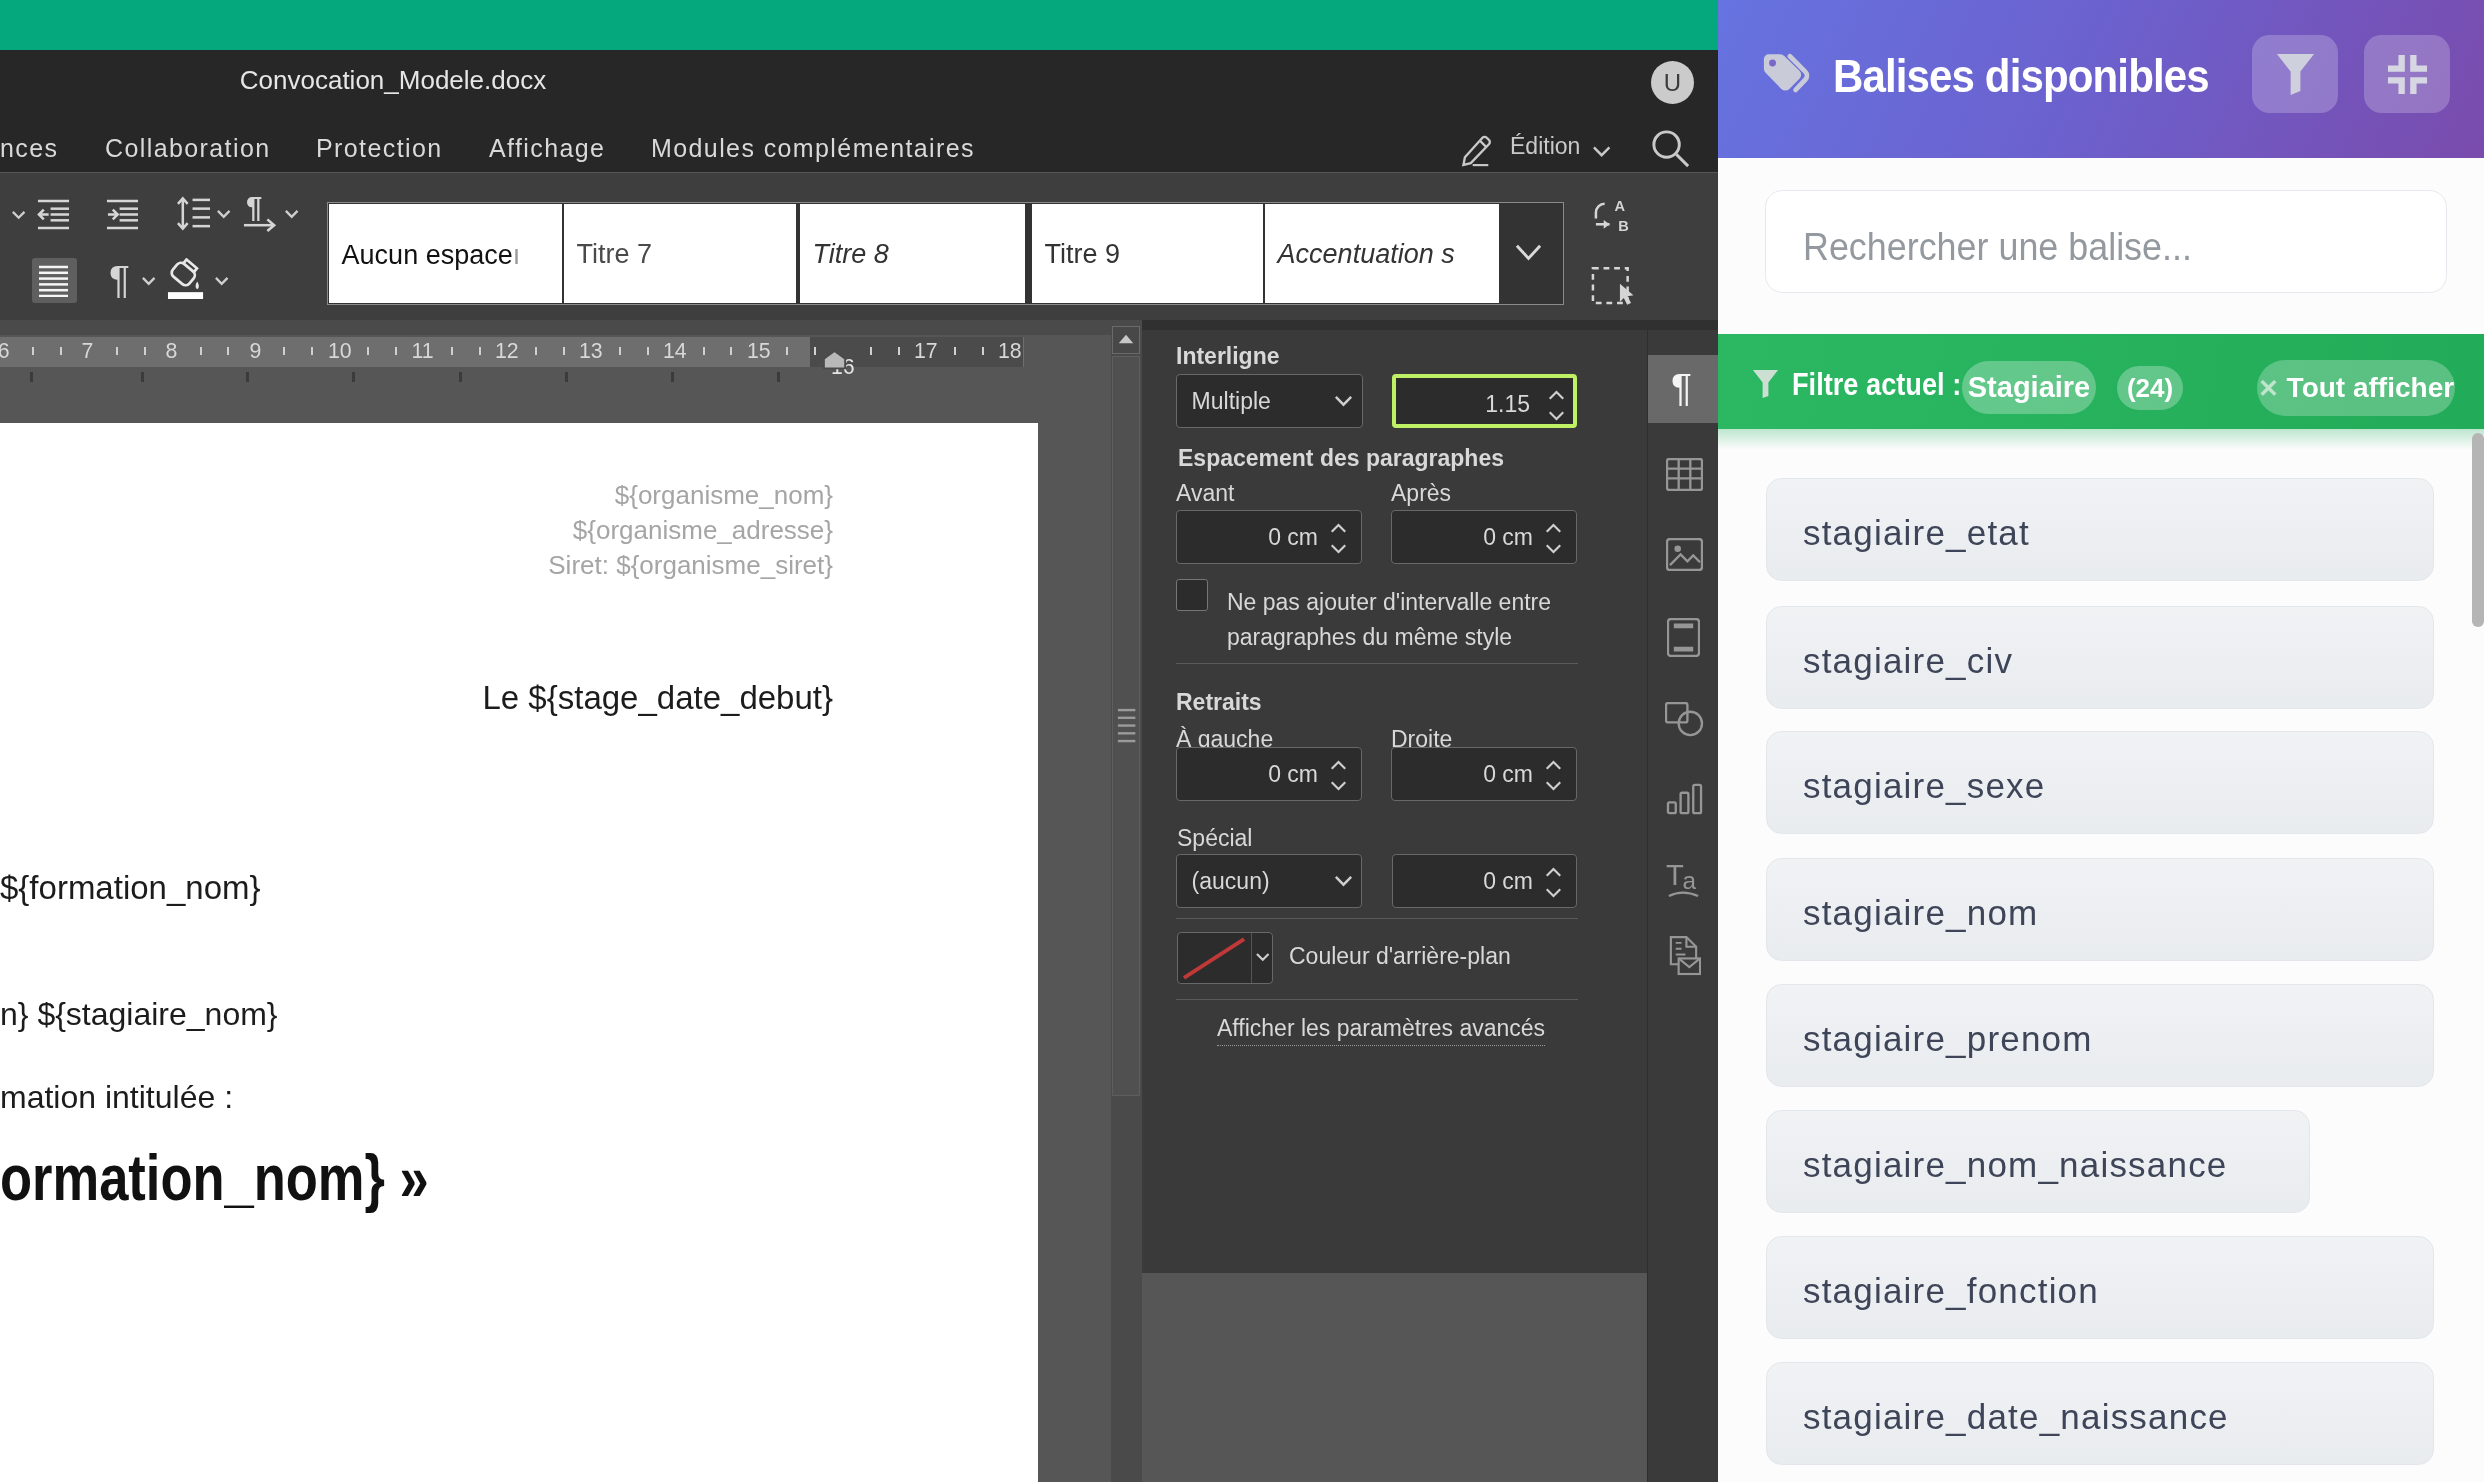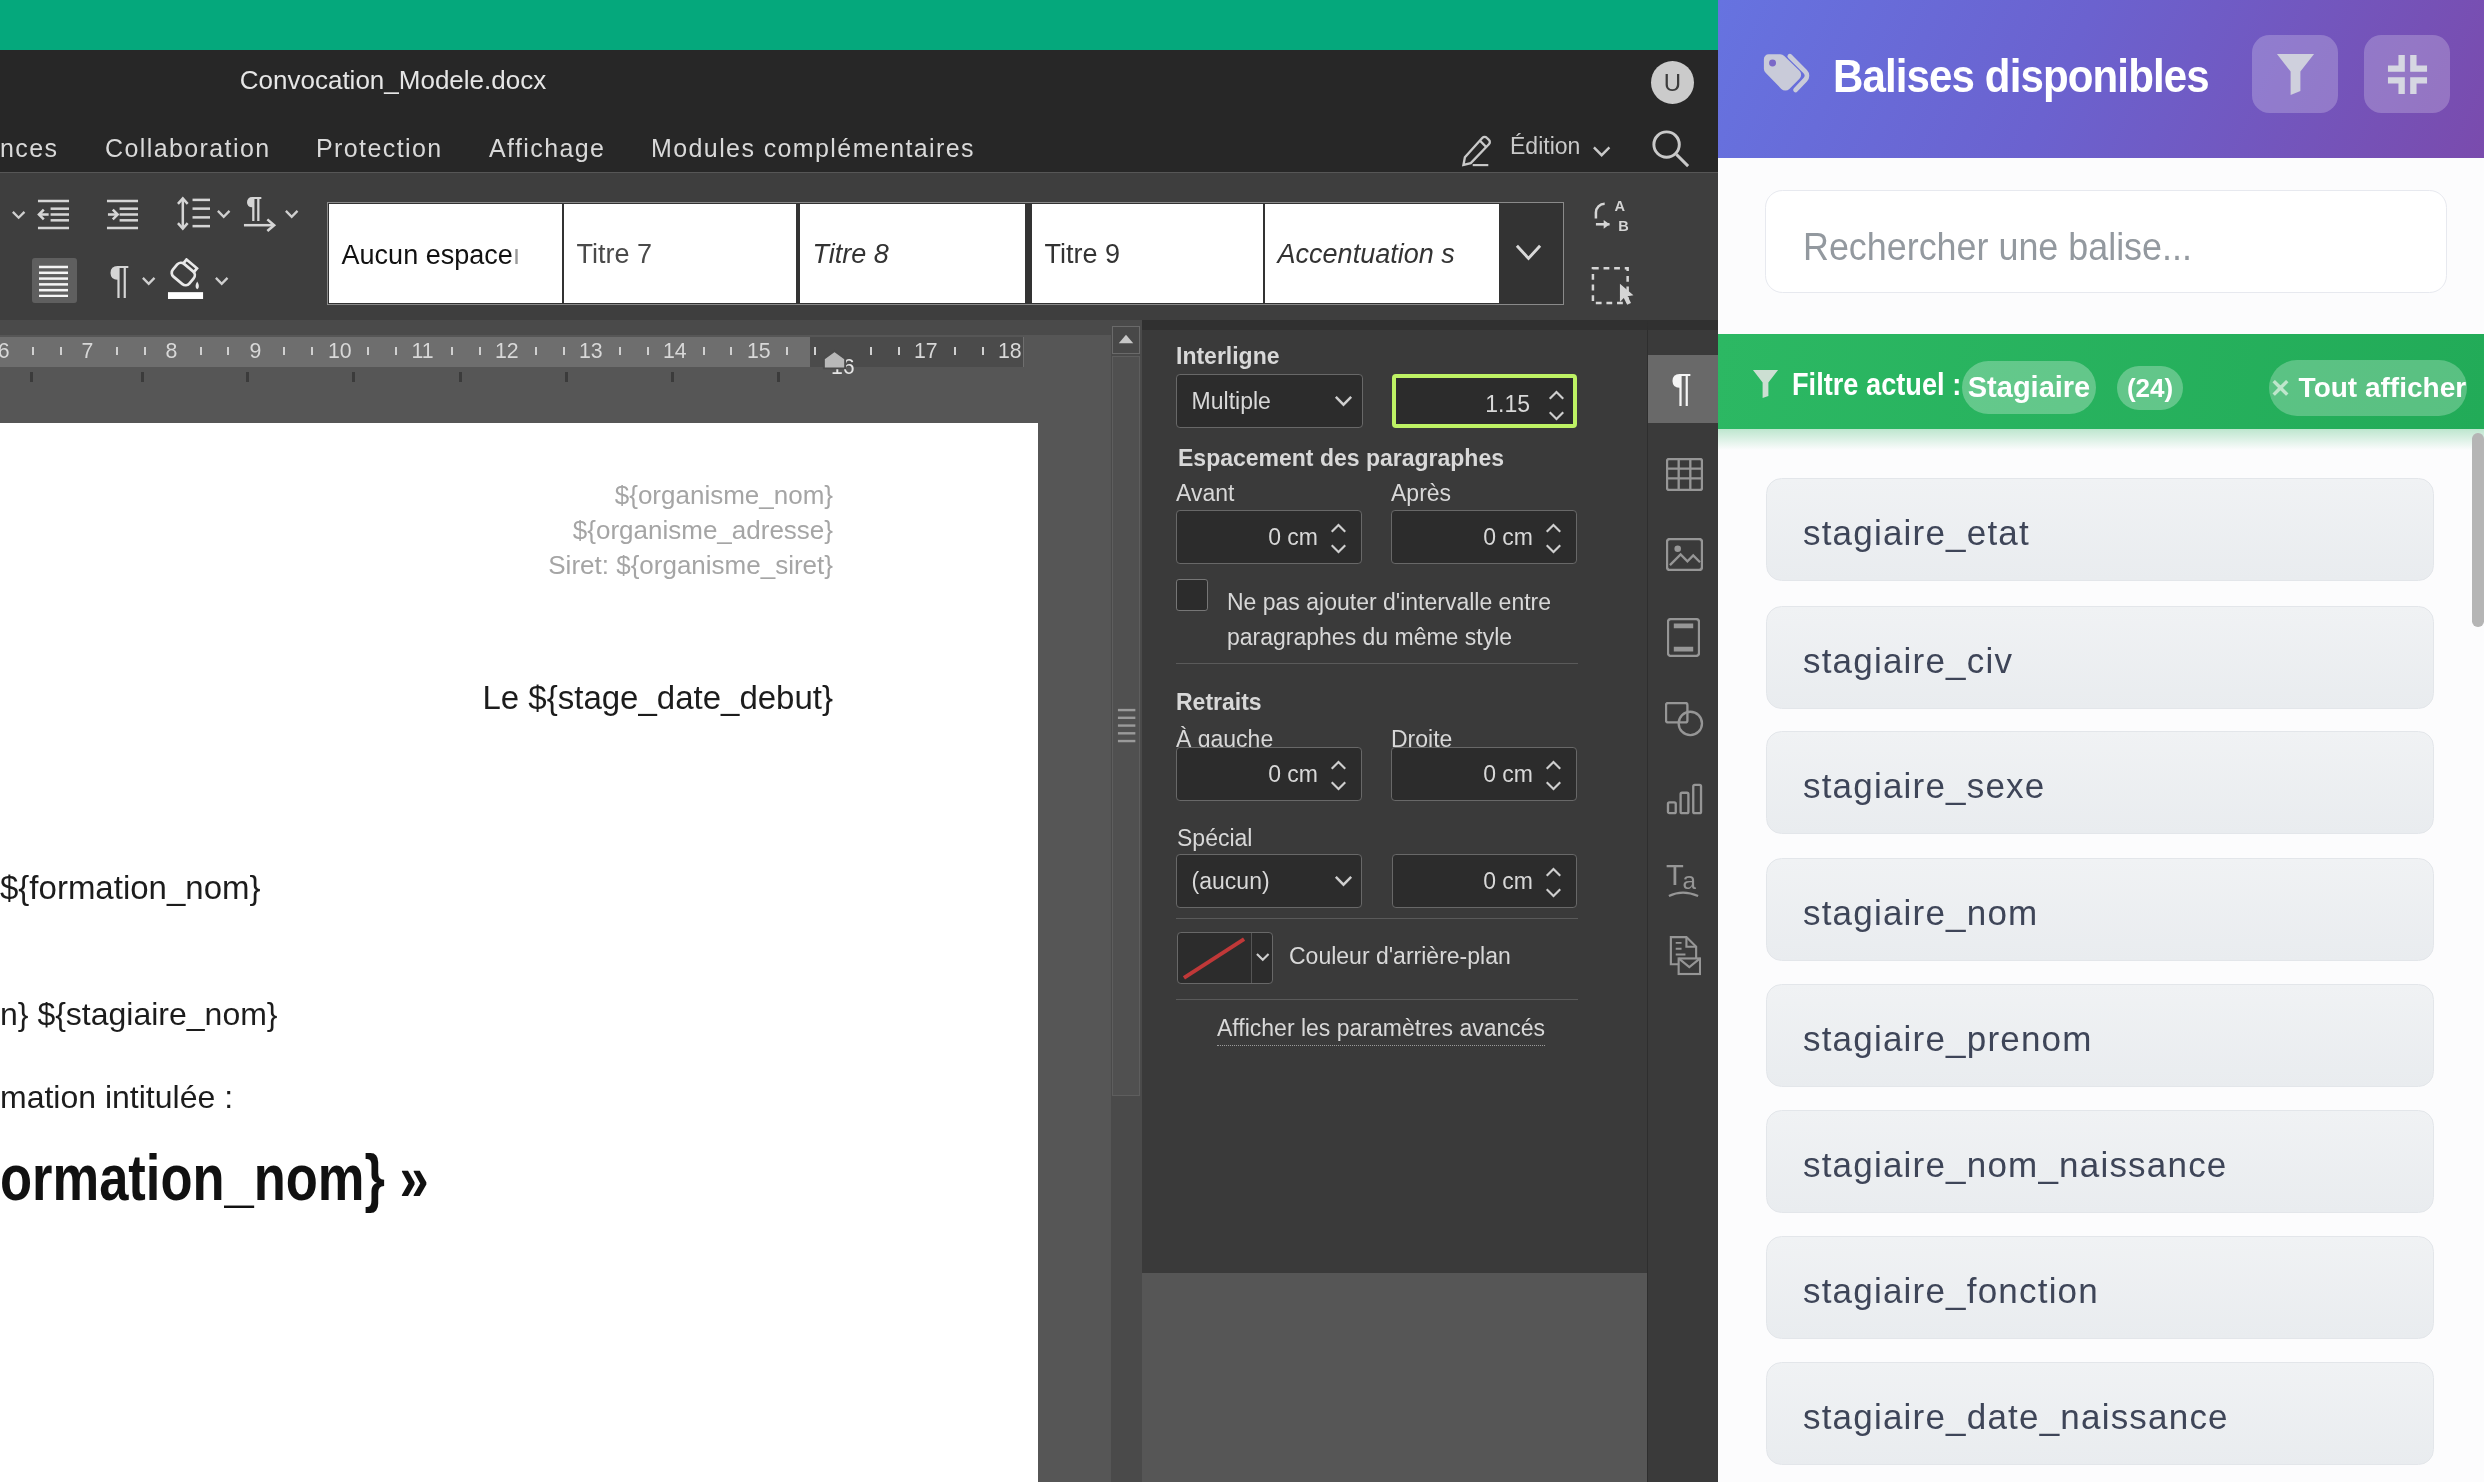--- a/index.html
+++ b/index.html
@@ -423,40 +423,40 @@
   </div>
 
   <div class="abs" style="left:0;top:429px;width:767px;height:21.3px;background:linear-gradient(180deg,rgba(44,180,99,0.30),rgba(44,180,99,0));"></div>
   <div class="abs" style="left:0;top:334px;width:767px;height:95px;background:linear-gradient(100deg,#2cb863 0%,#22ab58 100%);">
     <svg class="abs" style="left:34px;top:35px;" width="27" height="30" viewBox="0 0 28 31">
       <path d="M1 1 H27 L17 14 V28 L11 30 V14 z" fill="#ccdfd2"></path>
     </svg>
     <span class="abs" style="left:74px;top:32px;font-size:32px;font-weight:bold;color:#ffffff;transform:scaleX(0.85);transform-origin:left;white-space:nowrap;">Filtre actuel :</span>
     <div class="abs" style="left:244px;top:27px;width:134px;height:53px;background:rgba(255,255,255,0.28);border-radius:27px;text-align:center;line-height:53px;font-size:29px;font-weight:bold;color:#fff;">Stagiaire</div>
     <div class="abs" style="left:399px;top:32px;width:66px;height:44px;background:rgba(255,255,255,0.28);border-radius:22px;text-align:center;line-height:44px;font-size:26px;font-weight:bold;color:#fff;">(24)</div>
-    <div class="abs" style="left:539px;top:26px;width:198px;height:56px;background:rgba(255,255,255,0.25);border-radius:28px;text-align:center;line-height:56px;font-size:28px;font-weight:bold;color:#fff;margin-left:12px;"><span style="color:#bfe6cc;font-size:25px;">✕</span> Tout afficher</div>
+    <div class="abs" style="left:539px;top:26px;width:198px;height:56px;background:rgba(255,255,255,0.25);border-radius:28px;text-align:center;line-height:56px;font-size:28px;font-weight:bold;color:#fff;"><span style="color:#bfe6cc;font-size:25px;">✕</span> Tout afficher</div>
   </div>
 
   <div class="abs" id="cards" style="left:0;top:0;width:767px;height:0;">
       <div class="abs" style="left:48px;top:478px;width:668px;height:103px;background:linear-gradient(180deg,#f0f2f4,#e9ecef);border:1px solid #e3e6ea;border-radius:15.5px;">
         <span class="abs" style="left:36px;top:34px;font-size:35px;letter-spacing:1.2px;color:#3e4558;">stagiaire_etat</span>
       </div>
   <div class="abs" style="left:48px;top:606px;width:668px;height:103px;background:linear-gradient(180deg,#f0f2f4,#e9ecef);border:1px solid #e3e6ea;border-radius:15.5px;">
         <span class="abs" style="left:36px;top:34px;font-size:35px;letter-spacing:1.2px;color:#3e4558;">stagiaire_civ</span>
       </div>
   <div class="abs" style="left:48px;top:731px;width:668px;height:103px;background:linear-gradient(180deg,#f0f2f4,#e9ecef);border:1px solid #e3e6ea;border-radius:15.5px;">
         <span class="abs" style="left:36px;top:34px;font-size:35px;letter-spacing:1.2px;color:#3e4558;">stagiaire_sexe</span>
       </div>
   <div class="abs" style="left:48px;top:858px;width:668px;height:103px;background:linear-gradient(180deg,#f0f2f4,#e9ecef);border:1px solid #e3e6ea;border-radius:15.5px;">
         <span class="abs" style="left:36px;top:34px;font-size:35px;letter-spacing:1.2px;color:#3e4558;">stagiaire_nom</span>
       </div>
   <div class="abs" style="left:48px;top:984px;width:668px;height:103px;background:linear-gradient(180deg,#f0f2f4,#e9ecef);border:1px solid #e3e6ea;border-radius:15.5px;">
         <span class="abs" style="left:36px;top:34px;font-size:35px;letter-spacing:1.2px;color:#3e4558;">stagiaire_prenom</span>
       </div>
-  <div class="abs" style="left:48px;top:1110px;width:668px;height:103px;background:linear-gradient(180deg,#f0f2f4,#e9ecef);border:1px solid #e3e6ea;border-radius:15.5px;">
+  <div class="abs" style="left:48px;top:1110px;width:544px;height:103px;background:linear-gradient(180deg,#f0f2f4,#e9ecef);border:1px solid #e3e6ea;border-radius:15.5px;">
         <span class="abs" style="left:36px;top:34px;font-size:35px;letter-spacing:1.2px;color:#3e4558;">stagiaire_nom_naissance</span>
       </div>
   <div class="abs" style="left:48px;top:1236px;width:668px;height:103px;background:linear-gradient(180deg,#f0f2f4,#e9ecef);border:1px solid #e3e6ea;border-radius:15.5px;">
         <span class="abs" style="left:36px;top:34px;font-size:35px;letter-spacing:1.2px;color:#3e4558;">stagiaire_fonction</span>
       </div>
   <div class="abs" style="left:48px;top:1362px;width:668px;height:103px;background:linear-gradient(180deg,#f0f2f4,#e9ecef);border:1px solid #e3e6ea;border-radius:15.5px;">
         <span class="abs" style="left:36px;top:34px;font-size:35px;letter-spacing:1.2px;color:#3e4558;">stagiaire_date_naissance</span>
       </div>
   </div>
 

